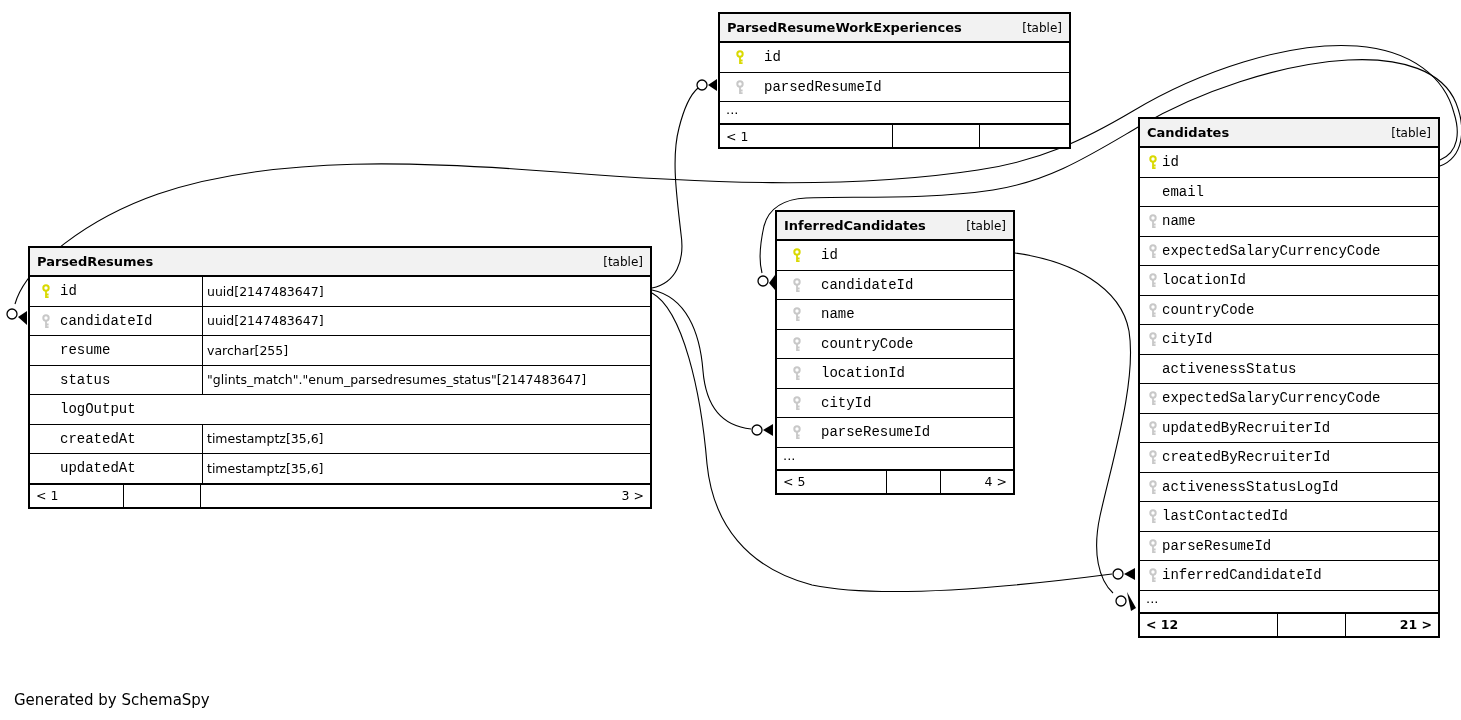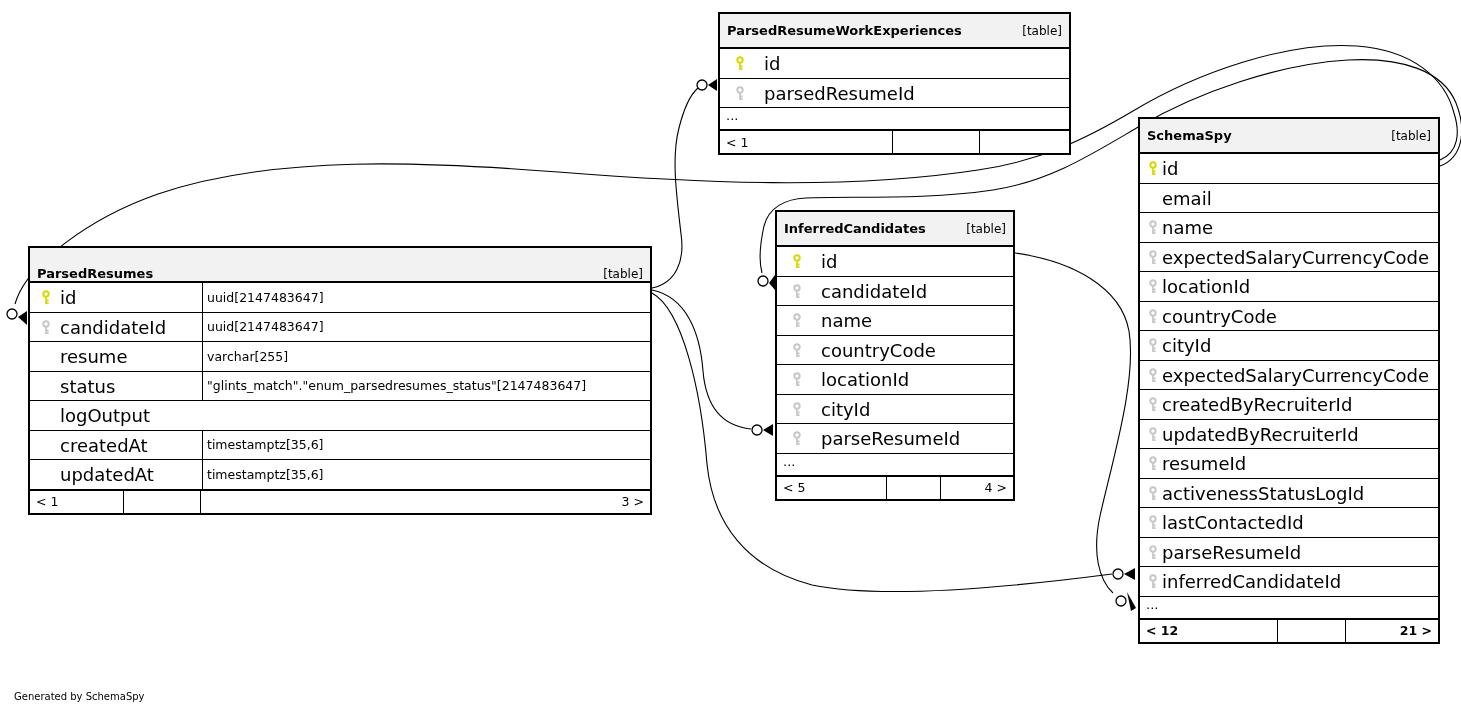--- a/index.html
+++ b/index.html
@@ -14,21 +14,21 @@
   #edges{position:absolute;left:0;top:0;z-index:0;}
   .table-node{
     position:absolute;
     z-index:1;
     background:#ffffff;
     border:2px solid #000;
     box-sizing:border-box;
   }
   .tbl-header{
     position:relative;
-    height:35px;
+    height:29px;
     background:#f2f2f2;
     border-bottom:2px solid #000;
     display:flex;align-items:center;justify-content:space-between;
     padding:0 7px;
     box-sizing:border-box;
   }
   .tbl-name{font-weight:bold;font-size:13px;}
   .tbl-tag{font-size:12px;font-weight:normal;}
   .tbl-row{
     position:relative;
@@ -36,21 +36,21 @@
     border-bottom:1px solid #000;
     box-sizing:border-box;
     background:#fff;
   }
   .tbl-row:last-of-type{border-bottom:none;}
   .key-icon{
     position:absolute;top:7px;width:12px;height:15px;
   }
   .col-name{
     position:absolute;top:50%;transform:translateY(-50%);
-    font-size:18px;white-space:nowrap;
+    font-size:14px;white-space:nowrap;font-family:Liberation Mono, monospace;
   }
   .col-type{
     position:absolute;top:0;bottom:0;right:0;
     border-left:1px solid #000;
     font-size:12.5px;
     display:flex;align-items:center;
     padding-left:4px;
     box-sizing:border-box;
     white-space:nowrap;overflow:hidden;
   }
@@ -67,21 +67,21 @@
   .tbl-footer .fcell{
     height:100%;box-sizing:border-box;
     border-right:1px solid #000;
     font-size:12.5px;
     display:flex;align-items:center;
     padding:0 6px;
   }
   .tbl-footer .fcell:last-child{border-right:none;justify-content:flex-end;}
   #generator-note{
     position:absolute;left:14px;top:691px;
-    font-size:10px;z-index:1;
+    font-size:15px;z-index:1;
   }
 </style>
 </head>
 <body>
 
 <div id="canvas">
 
   <svg id="edges" width="1461" height="720" viewBox="0 0 1461 720">
     <g fill="none" stroke="#000" stroke-width="1.1">
       <path d="M652,288 C676,283 685,261 681,234 C677,198 671,158 679,128 C684,108 691,94 698,88"></path>
@@ -134,21 +134,21 @@
           <span>...</span>
         </div>
         <div class="tbl-footer" style="border-top: 1px solid rgb(0, 0, 0);">
           <div class="fcell" style="width: 175px;">&lt; 1</div>
           <div class="fcell" style="width: 88px;"></div>
           <div class="fcell" style="width: 90px;"></div>
         </div>
       </div>
       <div class="table-node" style="left: 1138px; top: 117px; width: 302px;">
         <div class="tbl-header" style="background: rgb(242, 242, 242);">
-          <span class="tbl-name">SchemaSpy</span>
+          <span class="tbl-name">Candidates</span>
           <span class="tbl-tag">[table]</span>
         </div>
         <div class="tbl-row">
           <span class="key-icon" style="left: 7px;"><svg viewBox="0 0 12 15" width="12" height="15">
               <circle cx="6" cy="4" r="2.7" fill="none" stroke="#d9d900" stroke-width="2"></circle>
               <path d="M6 6.5 L6 14 M6 10.5 L8.6 10.5 M6 13.2 L8.6 13.2" fill="none" stroke="#d9d900" stroke-width="1.8"></path>
             </svg></span>
           <span class="col-name" style="left: 22px;">id</span>
         </div>
         <div class="tbl-row">
@@ -183,46 +183,42 @@
           <span class="col-name" style="left: 22px;">countryCode</span>
         </div>
         <div class="tbl-row">
           <span class="key-icon" style="left: 7px;"><svg viewBox="0 0 12 15" width="12" height="15">
               <circle cx="6" cy="4" r="2.7" fill="none" stroke="#c8c8c8" stroke-width="2"></circle>
               <path d="M6 6.5 L6 14 M6 10.5 L8.6 10.5 M6 13.2 L8.6 13.2" fill="none" stroke="#c8c8c8" stroke-width="1.8"></path>
             </svg></span>
           <span class="col-name" style="left: 22px;">cityId</span>
         </div>
         <div class="tbl-row">
+          <span class="col-name" style="left: 22px;">activenessStatus</span>
+        </div>
+        <div class="tbl-row">
           <span class="key-icon" style="left: 7px;"><svg viewBox="0 0 12 15" width="12" height="15">
               <circle cx="6" cy="4" r="2.7" fill="none" stroke="#c8c8c8" stroke-width="2"></circle>
               <path d="M6 6.5 L6 14 M6 10.5 L8.6 10.5 M6 13.2 L8.6 13.2" fill="none" stroke="#c8c8c8" stroke-width="1.8"></path>
             </svg></span>
           <span class="col-name" style="left: 22px;">expectedSalaryCurrencyCode</span>
         </div>
         <div class="tbl-row">
           <span class="key-icon" style="left: 7px;"><svg viewBox="0 0 12 15" width="12" height="15">
               <circle cx="6" cy="4" r="2.7" fill="none" stroke="#c8c8c8" stroke-width="2"></circle>
               <path d="M6 6.5 L6 14 M6 10.5 L8.6 10.5 M6 13.2 L8.6 13.2" fill="none" stroke="#c8c8c8" stroke-width="1.8"></path>
             </svg></span>
+          <span class="col-name" style="left: 22px;">updatedByRecruiterId</span>
+        </div>
+        <div class="tbl-row">
+          <span class="key-icon" style="left: 7px;"><svg viewBox="0 0 12 15" width="12" height="15">
+              <circle cx="6" cy="4" r="2.7" fill="none" stroke="#c8c8c8" stroke-width="2"></circle>
+              <path d="M6 6.5 L6 14 M6 10.5 L8.6 10.5 M6 13.2 L8.6 13.2" fill="none" stroke="#c8c8c8" stroke-width="1.8"></path>
+            </svg></span>
           <span class="col-name" style="left: 22px;">createdByRecruiterId</span>
-        </div>
-        <div class="tbl-row">
-          <span class="key-icon" style="left: 7px;"><svg viewBox="0 0 12 15" width="12" height="15">
-              <circle cx="6" cy="4" r="2.7" fill="none" stroke="#c8c8c8" stroke-width="2"></circle>
-              <path d="M6 6.5 L6 14 M6 10.5 L8.6 10.5 M6 13.2 L8.6 13.2" fill="none" stroke="#c8c8c8" stroke-width="1.8"></path>
-            </svg></span>
-          <span class="col-name" style="left: 22px;">updatedByRecruiterId</span>
-        </div>
-        <div class="tbl-row">
-          <span class="key-icon" style="left: 7px;"><svg viewBox="0 0 12 15" width="12" height="15">
-              <circle cx="6" cy="4" r="2.7" fill="none" stroke="#c8c8c8" stroke-width="2"></circle>
-              <path d="M6 6.5 L6 14 M6 10.5 L8.6 10.5 M6 13.2 L8.6 13.2" fill="none" stroke="#c8c8c8" stroke-width="1.8"></path>
-            </svg></span>
-          <span class="col-name" style="left: 22px;">resumeId</span>
         </div>
         <div class="tbl-row">
           <span class="key-icon" style="left: 7px;"><svg viewBox="0 0 12 15" width="12" height="15">
               <circle cx="6" cy="4" r="2.7" fill="none" stroke="#c8c8c8" stroke-width="2"></circle>
               <path d="M6 6.5 L6 14 M6 10.5 L8.6 10.5 M6 13.2 L8.6 13.2" fill="none" stroke="#c8c8c8" stroke-width="1.8"></path>
             </svg></span>
           <span class="col-name" style="left: 22px;">activenessStatusLogId</span>
         </div>
         <div class="tbl-row">
           <span class="key-icon" style="left: 7px;"><svg viewBox="0 0 12 15" width="12" height="15">
@@ -311,21 +307,21 @@
         <div class="ellipsis-row">
           <span>...</span>
         </div>
         <div class="tbl-footer" style="border-top: 1px solid rgb(0, 0, 0);">
           <div class="fcell" style="width: 112px;">&lt; 5</div>
           <div class="fcell" style="width: 55px;"></div>
           <div class="fcell" style="width: 73px;">4 &gt;</div>
         </div>
       </div>
       <div class="table-node" style="left: 28px; top: 246px; width: 624px;">
-        <div class="tbl-header" style="background: rgb(242, 242, 242); align-items: flex-end;">
+        <div class="tbl-header" style="background: rgb(242, 242, 242);">
           <span class="tbl-name">ParsedResumes</span>
           <span class="tbl-tag">[table]</span>
         </div>
         <div class="tbl-row">
           <span class="key-icon" style="left: 10px;"><svg viewBox="0 0 12 15" width="12" height="15">
               <circle cx="6" cy="4" r="2.7" fill="none" stroke="#d9d900" stroke-width="2"></circle>
               <path d="M6 6.5 L6 14 M6 10.5 L8.6 10.5 M6 13.2 L8.6 13.2" fill="none" stroke="#d9d900" stroke-width="1.8"></path>
             </svg></span>
           <span class="col-name" style="left: 30px;">id</span>
           <span class="col-type" style="left: 172px;">uuid[2147483647]</span>

